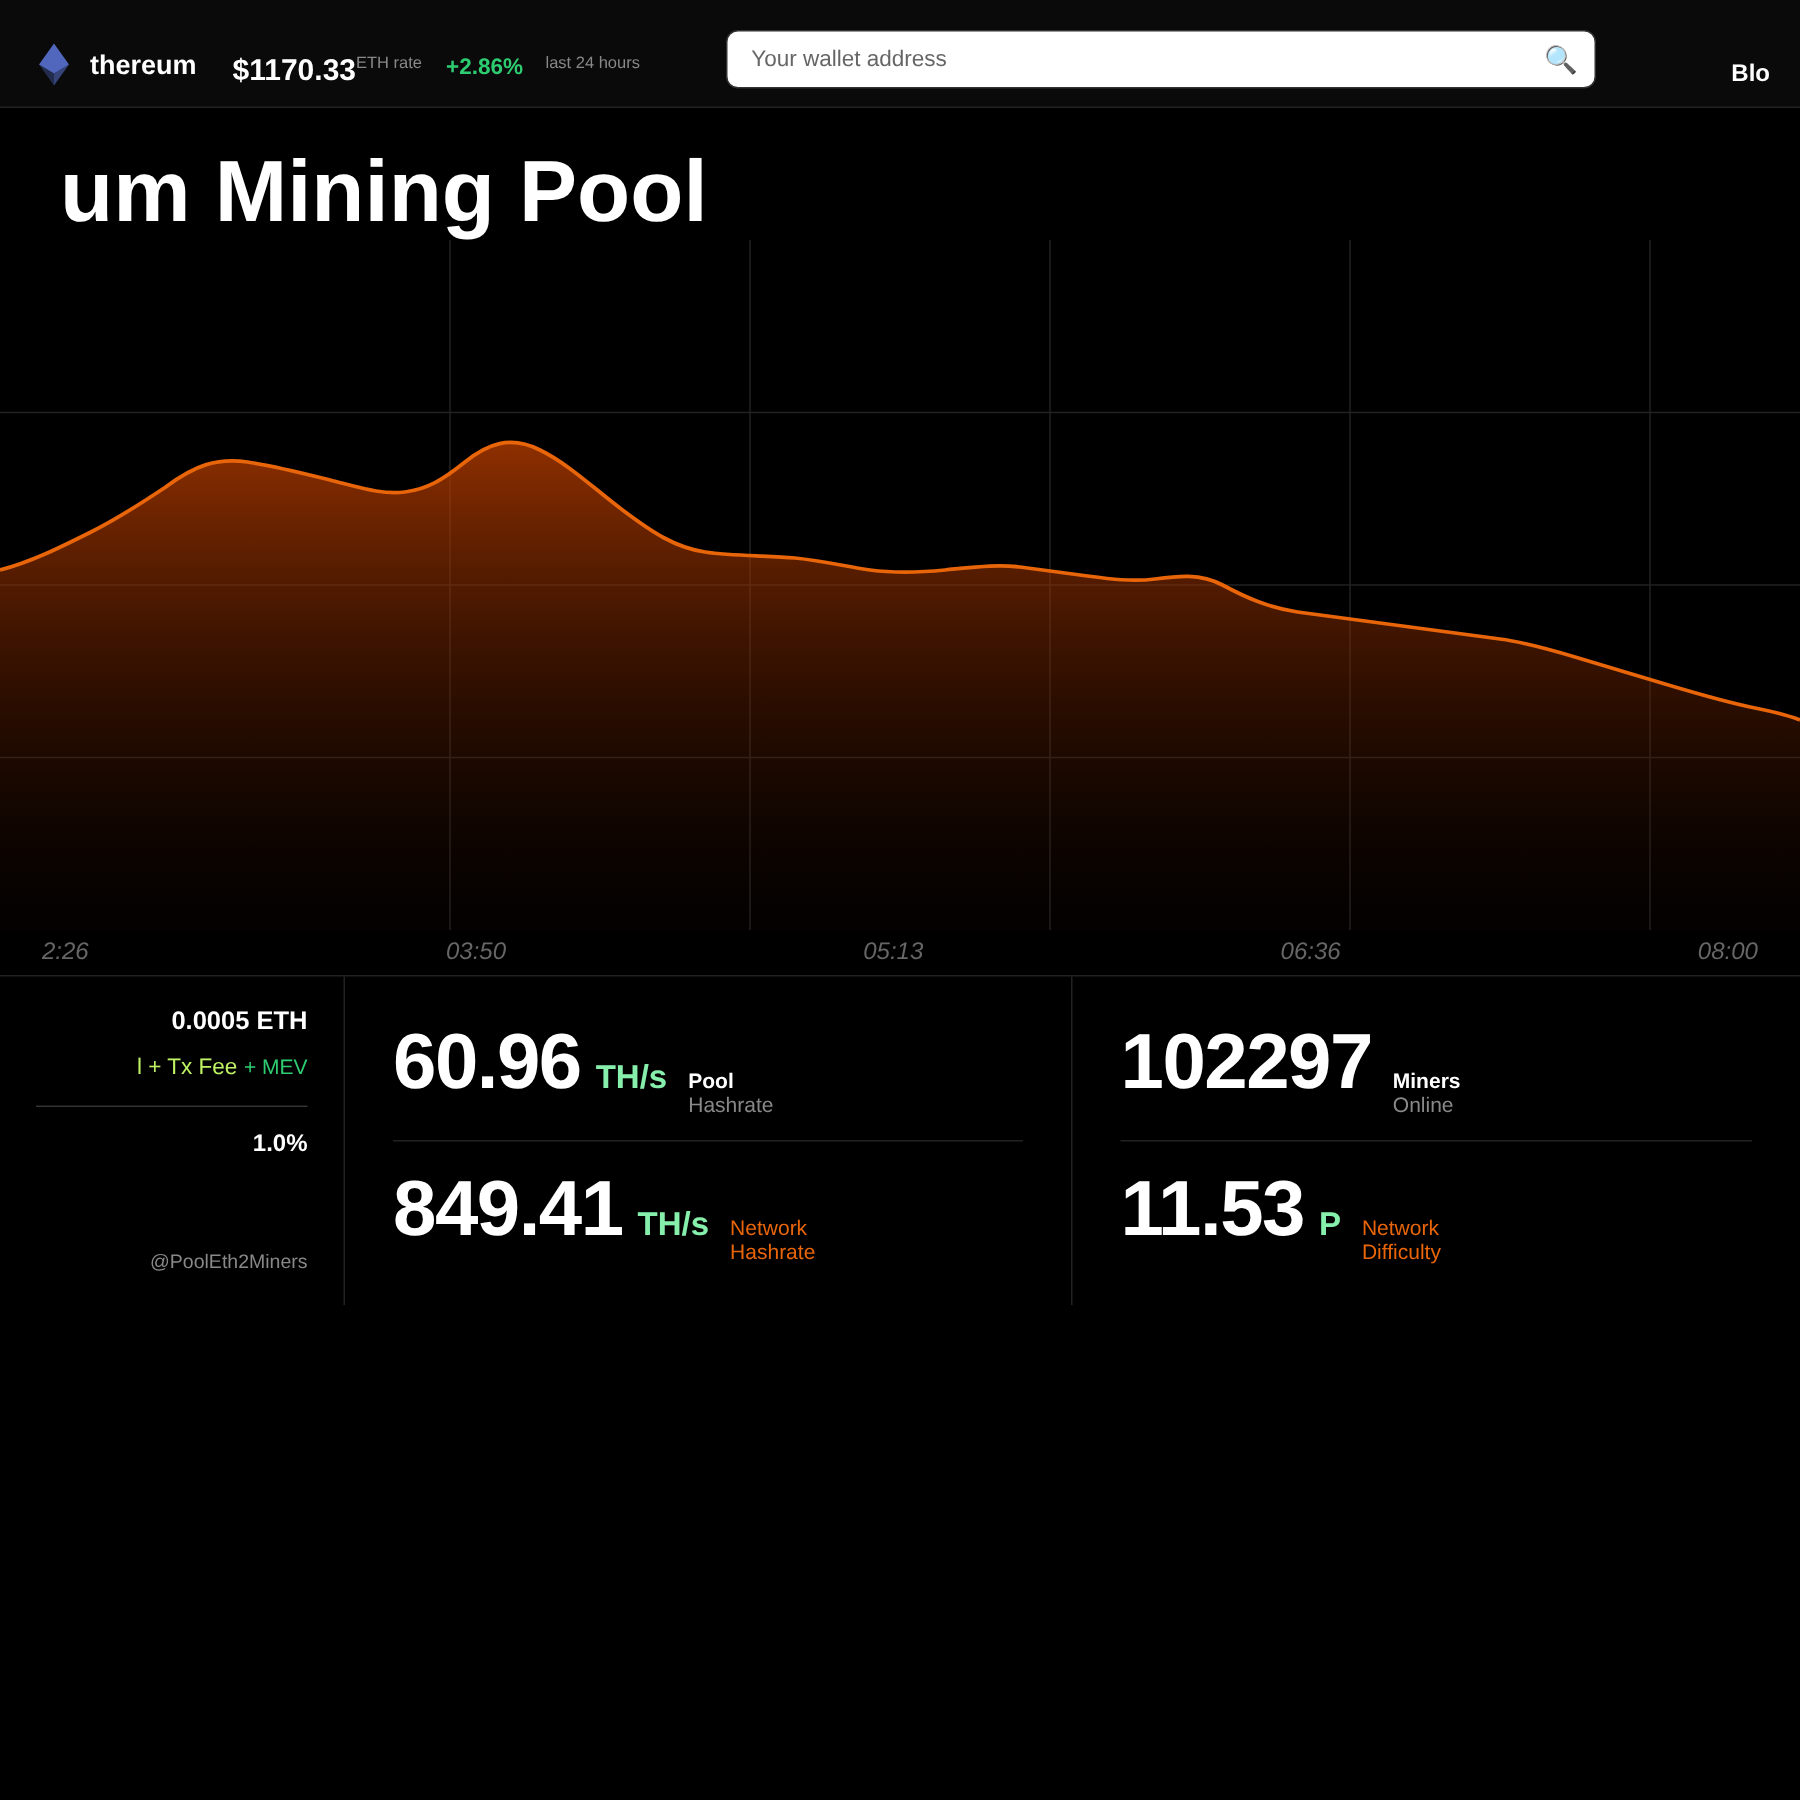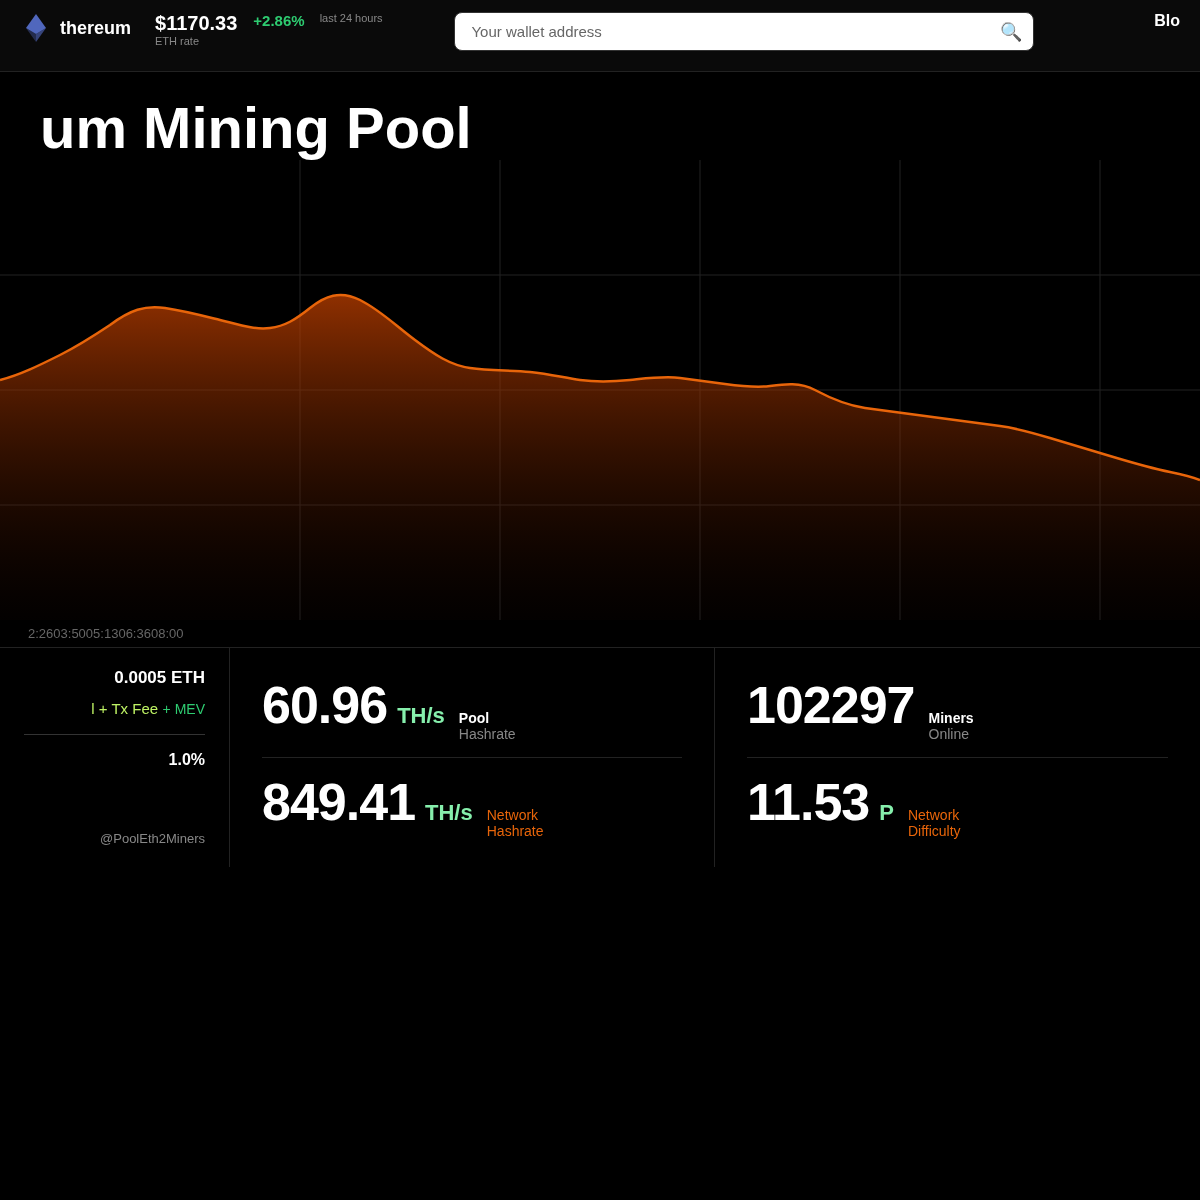--- a/index.html
+++ b/index.html
@@ -8,21 +8,21 @@
       color: #fff;
       font-family: -apple-system, BlinkMacSystemFont, 'Segoe UI', sans-serif;
       width: 1200px;
       height: 1200px;
       overflow: hidden;
     }
 
     
     .header {
       display: flex;
-      align-items: flex-start;
+      align-items: flex-end;
       padding: 12px 20px;
       background: #0a0a0a;
       border-bottom: 1px solid #222;
       height: 72px;
       gap: 24px;
     }
     .eth-logo-area {
       display: flex;
       align-items: center;
       gap: 8px;
@@ -106,24 +106,25 @@
     .chart-svg {
       width: 100%;
       height: 100%;
     }
     .grid-line {
       stroke: #222;
       stroke-width: 1;
     }
     .time-labels {
       display: flex;
-      justify-content: flex-start;
+      justify-content: space-between;
       padding: 6px 28px;
       color: #666;
-      font-size: 13px;
+      font-size: 16px;
+      font-style: italic;
     }
 
     
     .stats-grid {
       display: grid;
       grid-template-columns: 230px 1fr 1fr;
       border-top: 1px solid #222;
       height: 220px;
     }
     .stats-left {
@@ -201,21 +202,21 @@
 <div class="header">
   <div class="eth-logo-area">
     <svg class="eth-diamond" viewBox="0 0 32 32" fill="none">
       <polygon points="16,2 26,16 16,22 6,16" fill="#627EEA" opacity="0.8"></polygon>
       <polygon points="16,22 26,16 16,30" fill="#627EEA" opacity="0.5"></polygon>
       <polygon points="16,22 6,16 16,30" fill="#627EEA" opacity="0.3"></polygon>
     </svg>
     <span class="eth-name">thereum</span>
   </div>
   <div style="display:flex; gap:16px; align-items:flex-start;">
-    <div style="display:flex;flex-direction:column;">
+    <div style="display:flex;">
       <span style="font-size:20px;font-weight:700;color:#fff;">$1170.33</span>
       <span style="font-size:11px;color:#888;">ETH rate</span>
     </div>
     <div style="display:flex;gap:15px;">
       <span style="font-size:15px;font-weight:600;color:#2ecc71;">+2.86%</span>
       <span style="font-size:11px;color:#888;">last 24 hours</span>
     </div>
   </div>
 
   <div class="search-bar">

